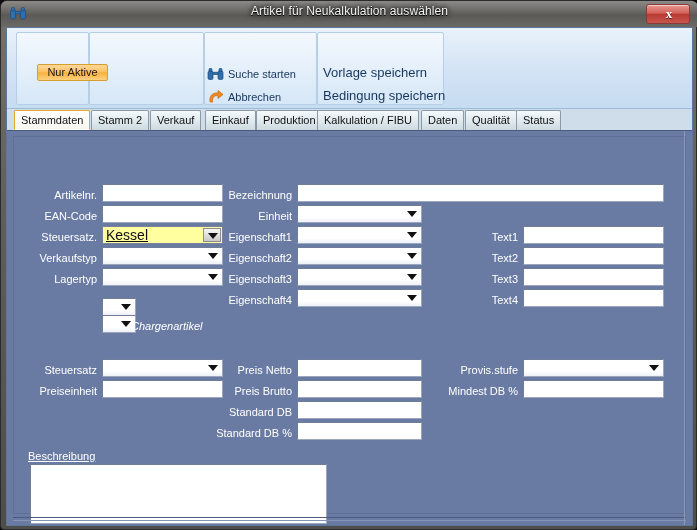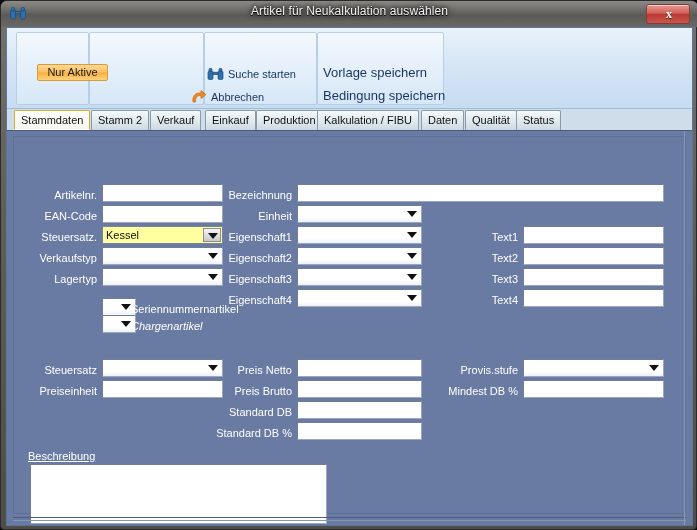--- a/index.html
+++ b/index.html
@@ -82,21 +82,21 @@
   .plainbtn{
     position:absolute;font-size:13px;color:#16365e;cursor:pointer;
     line-height:14px;white-space:nowrap;text-align:center;
   }
   #oder-verk{left:90px;top:62px;margin-top:43px;}
   .iconbtn{
     position:absolute;font-size:11px;color:#16365e;cursor:pointer;
     white-space:nowrap;padding-left:21px;line-height:16px;
   }
   #suche-starten{left:200px;top:38px;}
-  #abbrechen{left:183px;top:61px;}
+  #abbrechen{left:200px;top:61px;}
   #expertensuche{left:200px;top:84px;}
   #vorlage-sp{left:316px;top:38px;}
   #bed-sp{left:316px;top:61px;}
   #bed-lo{left:316px;top:84px;}
   .ico{position:absolute;left:0;top:0;width:17px;height:16px;}
   
   .tabstrip{
     position:absolute;left:0;top:81px;width:685px;height:22px;
     box-sizing:border-box;
     background:#cfdcea;
@@ -161,22 +161,23 @@
     box-sizing:border-box;
     background:linear-gradient(180deg,#f6f6f6 0%,#dedede 55%,#c8c8c8 100%);
     border:1px solid #8d8d8d;
   }
   .combo.hl .btn3d .arw2{
     position:absolute;left:4px;top:4px;width:0;height:0;
     border-left:5px solid transparent;border-right:5px solid transparent;
     border-top:6px solid #111;
   }
   .combo .txt{
-    position:absolute;left:3px;top:2px;font-size:11px;color:#111;
+    position:absolute;left:3px;top:2px;font-size:14px;color:#111;
     line-height:13px;
+    text-decoration:underline;
   }
   .box{
     position:absolute;box-sizing:border-box;
     background:#ffffff;
     border:1px solid #9aa7bf;
     border-top-color:#6f7d99;border-left-color:#6f7d99;
   }
   .udl{ text-decoration:underline; }
   
   .ridge{
@@ -302,21 +303,20 @@
 
         <div class="lbl" style="left:0px;top:136px;width:83px;">Lagertyp</div>
         <div class="combo" style="left:88px;top:131px;width:121px;">
           <span class="txt"></span>
           <span class="arw"></span>
         </div>
 
         <div class="combo" style="left:88px;top:161px;width:34px;">
           <span class="arw"></span>
         </div>
-        <div class="lbl" style="left:117px;top:166px;width:120px;text-align:left;">Seriennummernartikel</div>
 
         <div class="combo" style="left:88px;top:178px;width:34px;">
           <span class="arw"></span>
         </div>
         <div class="lbl" style="left:117px;top:183px;width:120px;text-align:left;font-style:italic;">Chargenartikel</div>
 
         <div class="lbl" style="left:204px;top:52px;width:74px;">Bezeichnung</div>
         <div class="fld" style="left:283px;top:47px;width:367px;"></div>
 
         <div class="lbl" style="left:204px;top:73px;width:74px;">Einheit</div>

